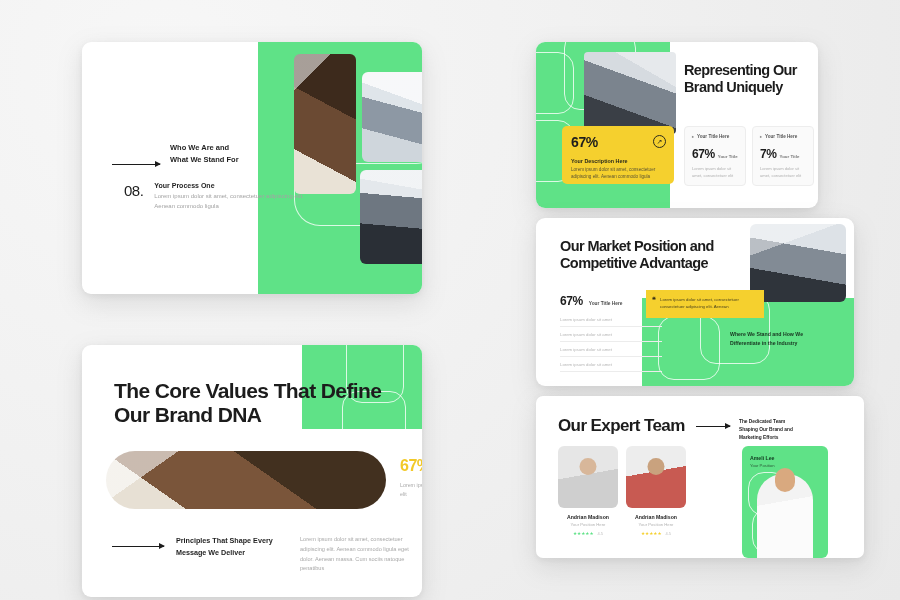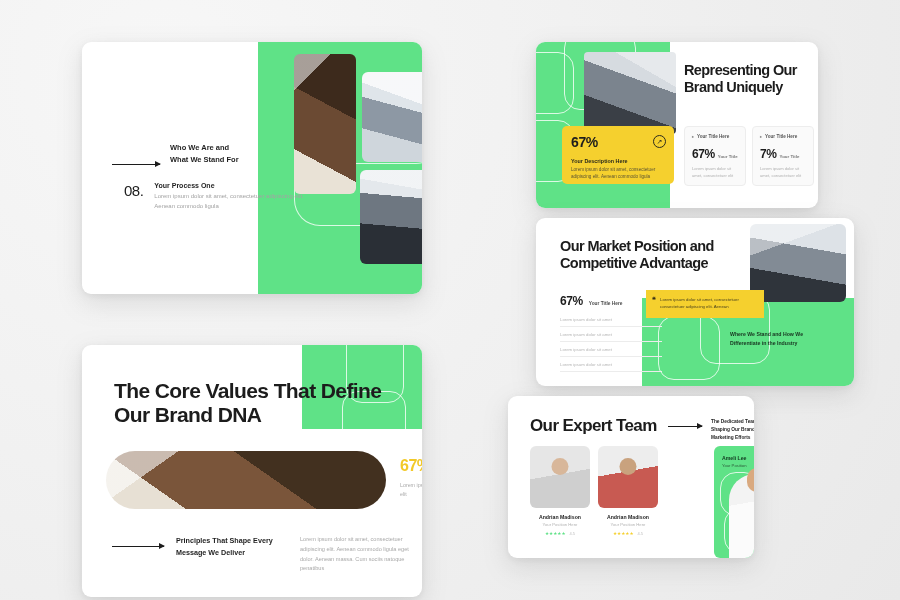--- a/index.html
+++ b/index.html
@@ -16,21 +16,21 @@
     background: #fff;
     border-radius: 9px;
     overflow: hidden;
     box-shadow: 0 9px 26px rgba(120,120,120,.20), 0 2px 6px rgba(120,120,120,.12);
   }
   
   #s1 { left: 82px;  top: 42px;  width: 340px; height: 252px; }
   #s2 { left: 536px; top: 42px;  width: 282px; height: 166px; }
   #s3 { left: 536px; top: 218px; width: 318px; height: 168px; }
   #s4 { left: 82px;  top: 306px; width: 340px; height: 252px; margin-top: 39px; }
-  #s5 { left: 508px; top: 396px; width: 246px; height: 162px; }
+  #s5 { left: 536px; top: 396px; width: 328px; height: 162px; border-radius: 7px; }
 
   
   .h-title { color: #1c1c1c; font-weight: 700; letter-spacing: -.6px; line-height: 1.14; }
   .arrow-line { position: relative; height: 1px; background: #1c1c1c; }
   .arrow-line:after {
     content:""; position:absolute; right:-1px; top:-3px;
     border-left: 6px solid #1c1c1c;
     border-top: 3.5px solid transparent;
     border-bottom: 3.5px solid transparent;
   }

